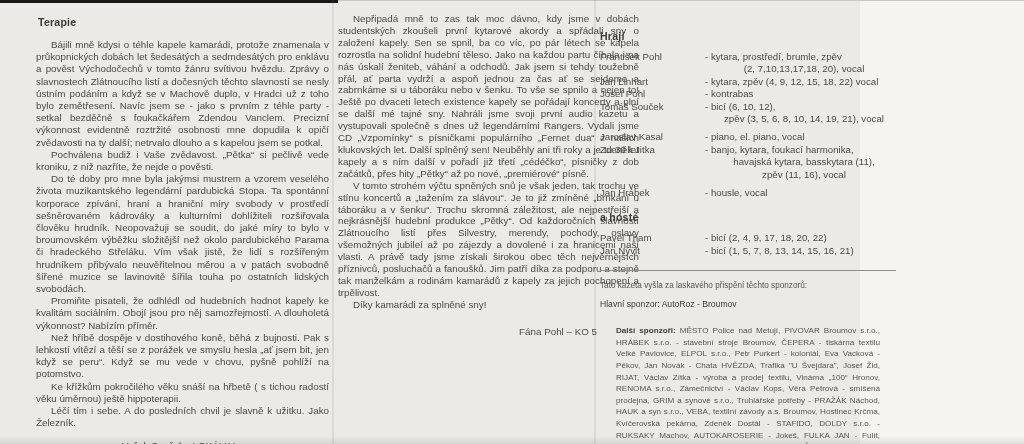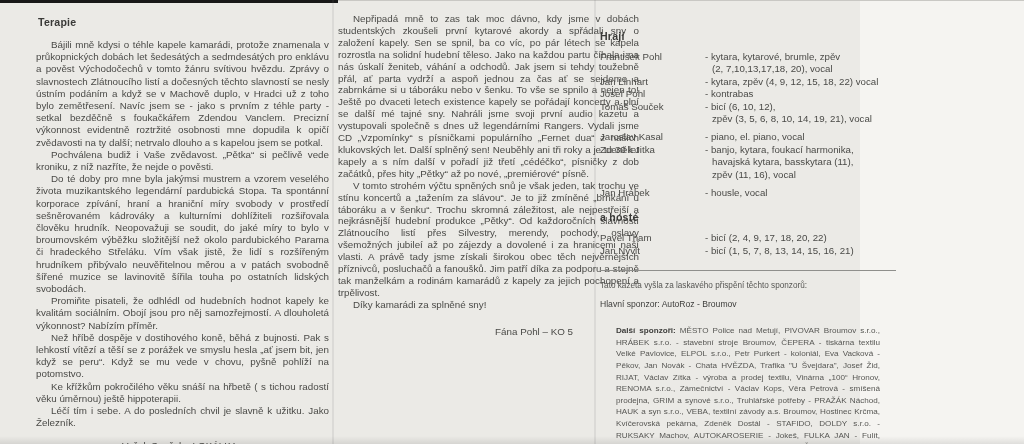--- a/index.html
+++ b/index.html
@@ -23,26 +23,26 @@
   .panel-right{left:600px;top:30px;width:296px;}
 
   h3.sec{font-size:10.6px;margin:0;color:#3a3a38;font-weight:bold;letter-spacing:.2px;}
   .panel-left h3.sec{margin:2px 0 11px 2px;}
 
   .para{margin:0;font-size:9.8px;line-height:12.2px;text-align:justify;text-indent:15px;}
   .panel-mid .para{line-height:11.9px;}
 
   .sig{font-size:9.8px;color:#4a4a47;}
   .sig-left{margin:10px 0 0 86px;}
-  .sig-mid{margin:15px 66px 0 0;text-align:right;}
+  .sig-mid{margin:15px 42px 0 0;text-align:right;}
 
   
   .mrow{display:grid;grid-template-columns:105px 1fr;font-size:9.7px;line-height:12.4px;margin:0;}
   .mrow.gap{margin-top:6px;}
-  .mrole div.cont{padding-left:7px;}
+  .mrole div.cont{padding-left:7px;text-align:center;}
   #musicians{margin-top:9px;}
   h3.guests{margin:12px 0 9px 0;}
   hr.sep{border:none;border-top:1px solid #8f8f8c;margin:13px 0 10px 0;width:296px;}
   .sp-intro{font-size:8.2px;margin:0 0 9px 0;color:#565653;}
   .sp-main{font-size:8.6px;margin:0 0 9px 0;color:#3d3d3b;font-weight:normal;}
   .sp-others{font-size:8.1px;line-height:11.6px;margin:16px;text-align:justify;color:#565653;}
   .sp-others b{color:#3d3d3b;}
 </style>
 </head>
 <body>
@@ -75,21 +75,21 @@
     </div>
   <div class="sig sig-mid">Fána Pohl – KO 5</div>
 </div>
 
 <div class="panel panel-right">
   <h3 class="sec">Hrají</h3>
   <div id="musicians">
       <div class="mrow">
         <span class="mname">František Pohl</span>
         <span class="mrole">
-          <div>- kytara, kytarové, brumle, zpěv</div>
+          <div>- kytara, prostředí, brumle, zpěv</div>
           <div class="cont">(2, 7,10,13,17,18, 20), vocal</div>
         </span>
       </div>
       <div class="mrow">
         <span class="mname">Jan Linhart</span>
         <span class="mrole">
           <div>- kytara, zpěv (4, 9, 12, 15, 18, 22) vocal</div>
         </span>
       </div>
       <div class="mrow">

